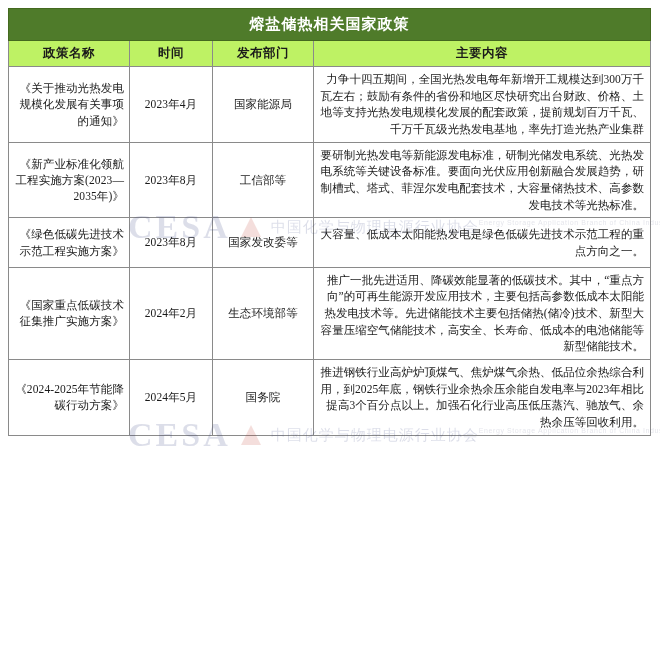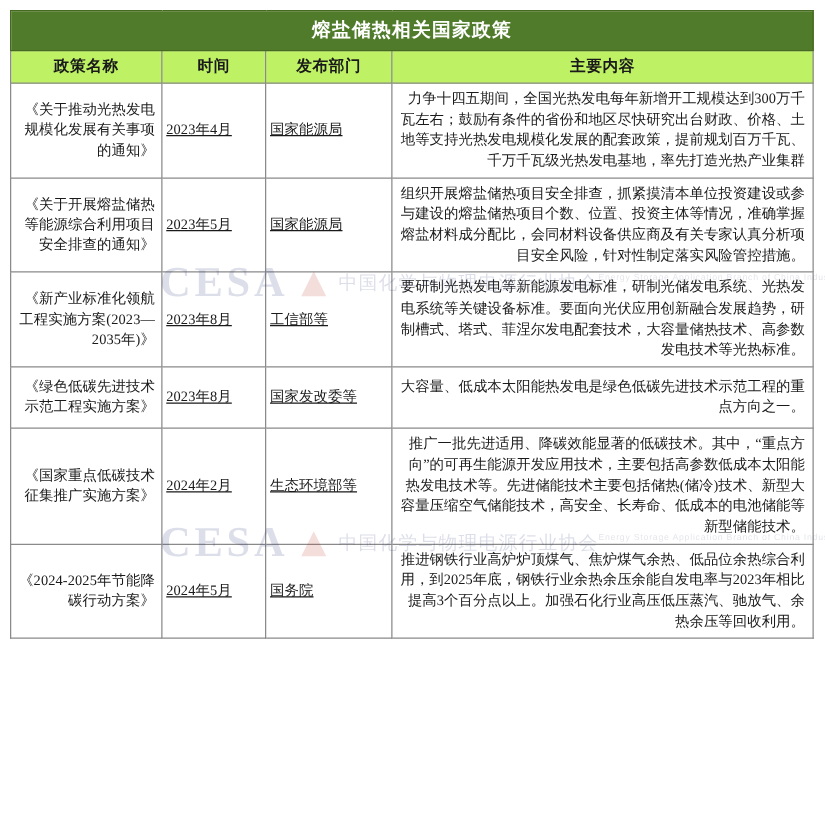--- a/index.html
+++ b/index.html
@@ -117,23 +117,23 @@
   td.c-name {
     font-size: 11.5px;
     line-height: 1.42;
     padding: 4px 5px 4px 6px;
     text-align: right;
     letter-spacing: 0.1px;
   }
   td.c-time, td.c-dept {
     font-size: 11.5px;
     line-height: 1.42;
+    text-align: center;
     padding: 16px 3px;
     letter-spacing: 0.1px;
-    text-decoration: underline;
   }
   td.c-content {
     font-size: 11.5px;
     line-height: 1.45;
     padding: 4px 6px 4px 6px;
     text-align: right;
     letter-spacing: 0.05px;
   }
 
   
@@ -186,26 +186,20 @@
         <td class="hdr-cell">主要内容</td>
       </tr>
 
       <tr>
         <td class="c-name">《关于推动光热发电规模化发展有关事项的通知》</td>
         <td class="c-time">2023年4月</td>
         <td class="c-dept">国家能源局</td>
         <td class="c-content">力争十四五期间，全国光热发电每年新增开工规模达到300万千瓦左右；鼓励有条件的省份和地区尽快研究出台财政、价格、土地等支持光热发电规模化发展的配套政策，提前规划百万千瓦、千万千瓦级光热发电基地，率先打造光热产业集群</td>
       </tr>
 
-      <tr>
-        <td class="c-name">《关于开展熔盐储热等能源综合利用项目安全排查的通知》</td>
-        <td class="c-time">2023年5月</td>
-        <td class="c-dept">国家能源局</td>
-        <td class="c-content">组织开展熔盐储热项目安全排查，抓紧摸清本单位投资建设或参与建设的熔盐储热项目个数、位置、投资主体等情况，准确掌握熔盐材料成分配比，会同材料设备供应商及有关专家认真分析项目安全风险，针对性制定落实风险管控措施。</td>
-      </tr>
 
       <tr>
         <td class="c-name">《新产业标准化领航工程实施方案(2023—2035年)》</td>
         <td class="c-time">2023年8月</td>
         <td class="c-dept">工信部等</td>
         <td class="c-content">要研制光热发电等新能源发电标准，研制光储发电系统、光热发电系统等关键设备标准。要面向光伏应用创新融合发展趋势，研制槽式、塔式、菲涅尔发电配套技术，大容量储热技术、高参数发电技术等光热标准。</td>
       </tr>
 
       <tr>
         <td class="c-name">《绿色低碳先进技术示范工程实施方案》</td>

